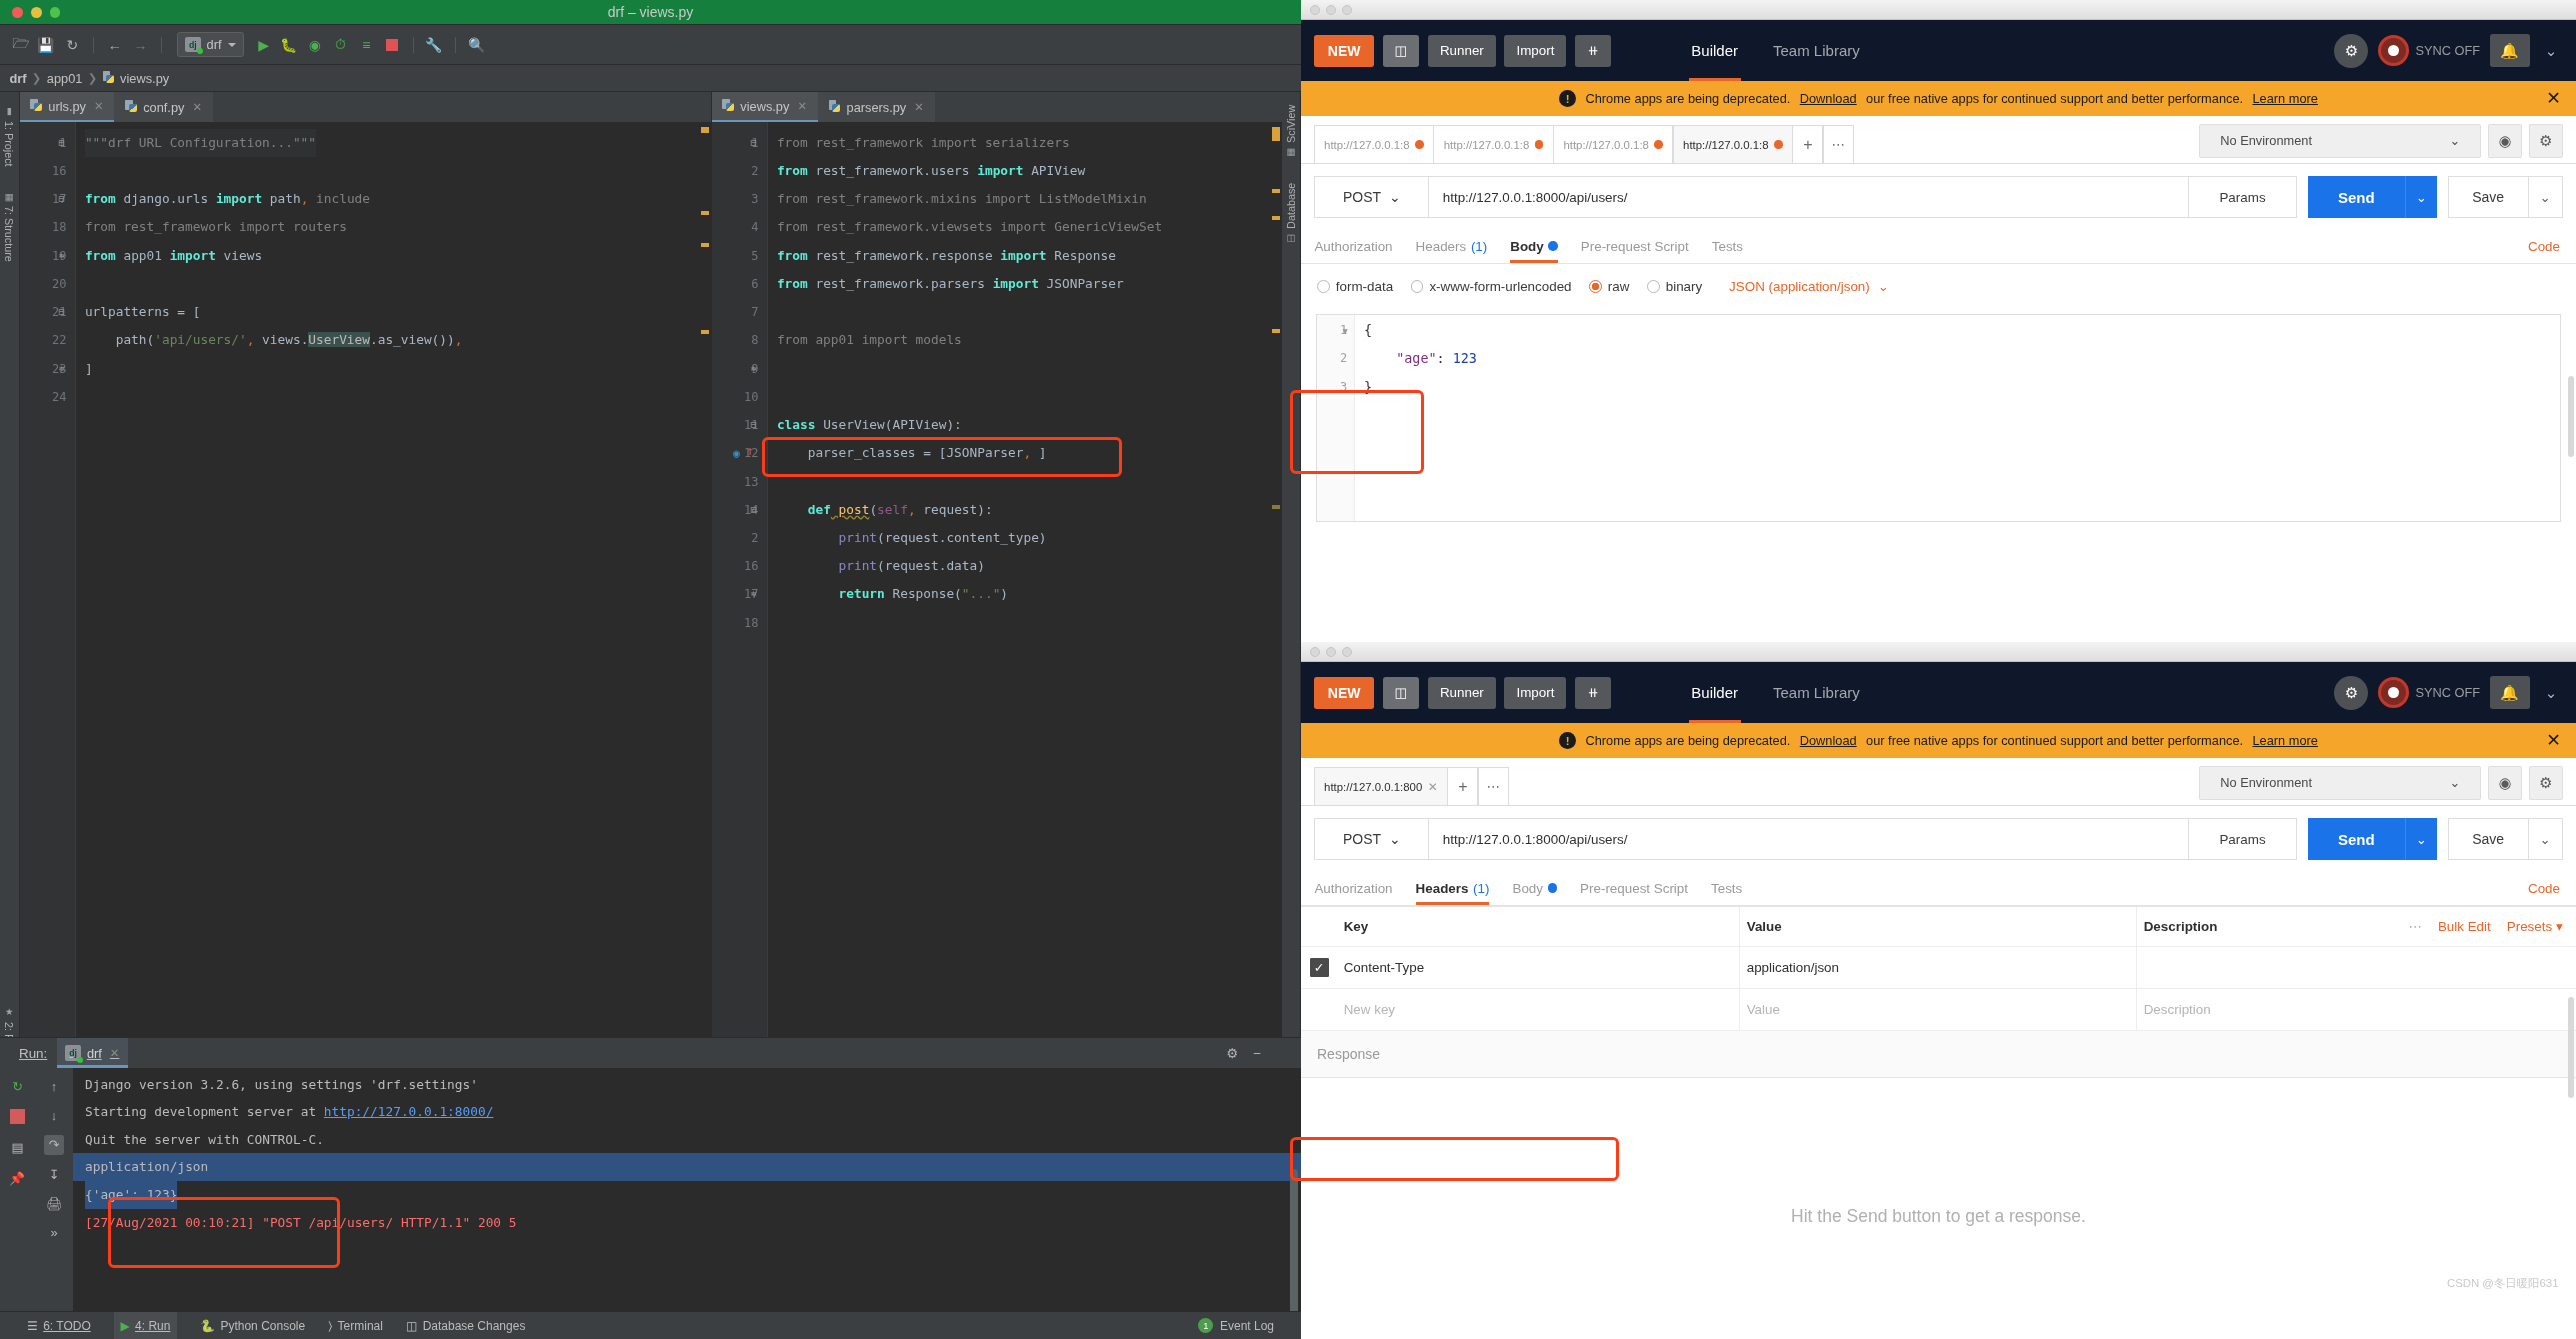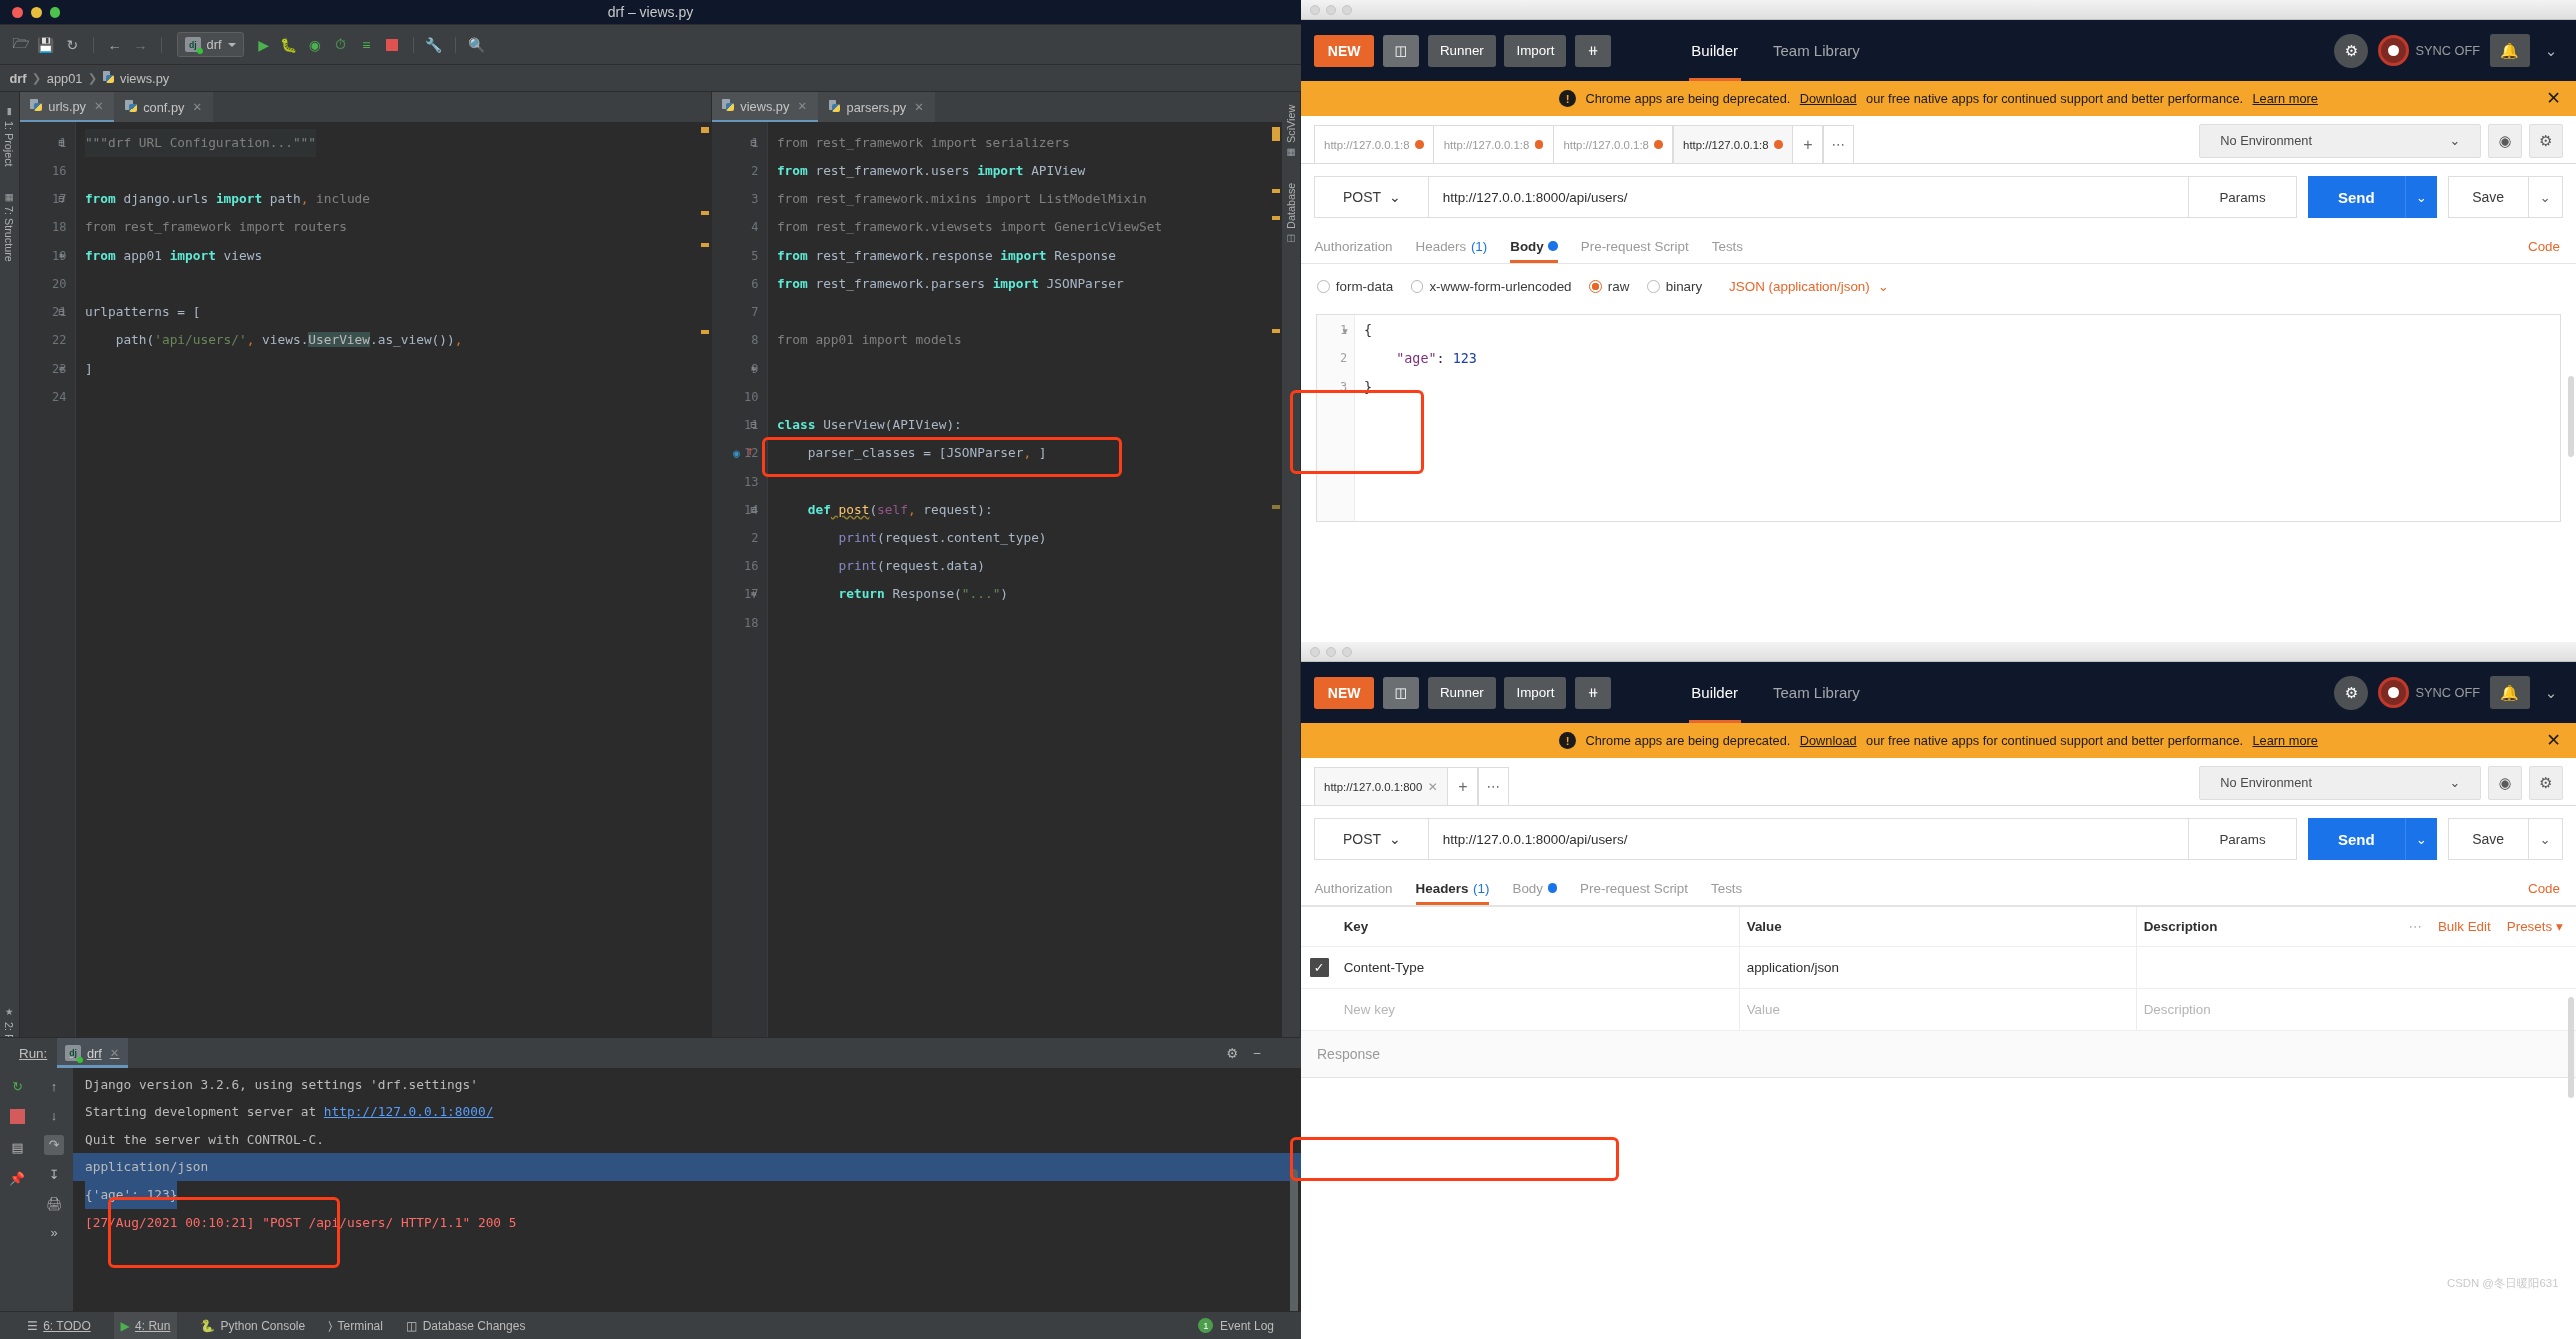--- a/index.html
+++ b/index.html
@@ -9,21 +9,21 @@
     overflow: hidden; background: #3c3f41;
   }
   .root { position: relative; width: 2576px; height: 1339px; }
 
   
   .pycharm {
     position: absolute; left: 0; top: 0; width: 1301px; height: 1339px;
     background: #3c3f41; color: #bbbbbb;
   }
   .pc-titlebar {
-    position: relative; height: 25px; background: #0f172a;
+    position: relative; height: 25px; background: #15803d;
     border-bottom: 0.7px solid #2b2b2b;
     display: flex; align-items: center; justify-content: center;
   }
   .traffic { position: absolute; left: 12px; top: 7.4px; display: flex; gap: 8px; }
   .tl { width: 10.8px; height: 10.8px; border-radius: 50%; }
   .tl.r { background: #f35b57; } .tl.y { background: #e8bf3c; } .tl.g { background: #4dc24c; }
   .pc-title { font-size: 14px; color: #c9c9c9; }
 
   .pc-toolbar {
     height: 40px; background: #3c3f41; display: flex; align-items: center;
@@ -849,20 +849,21 @@
       <div class="hrow empty">
         <div class="hchk"></div>
         <div class="hkey">New key</div>
         <div class="hval">Value</div>
         <div class="hdesc">Description</div>
       </div>
     </div>
 
     <div class="resp-head">Response</div>
     <div class="resp-body">
+      <div class="resp-hint">Hit the Send button to get a response.</div>
       <div class="watermark">CSDN @冬日暖阳631</div>
       <div class="vscroll" style="top:-81px;height:101px"></div>
     </div>
 
     <div class="annot" style="left:-10.8px;top:495px;width:329px;height:44px"></div>
   </div>
 
 </div>
 
 

